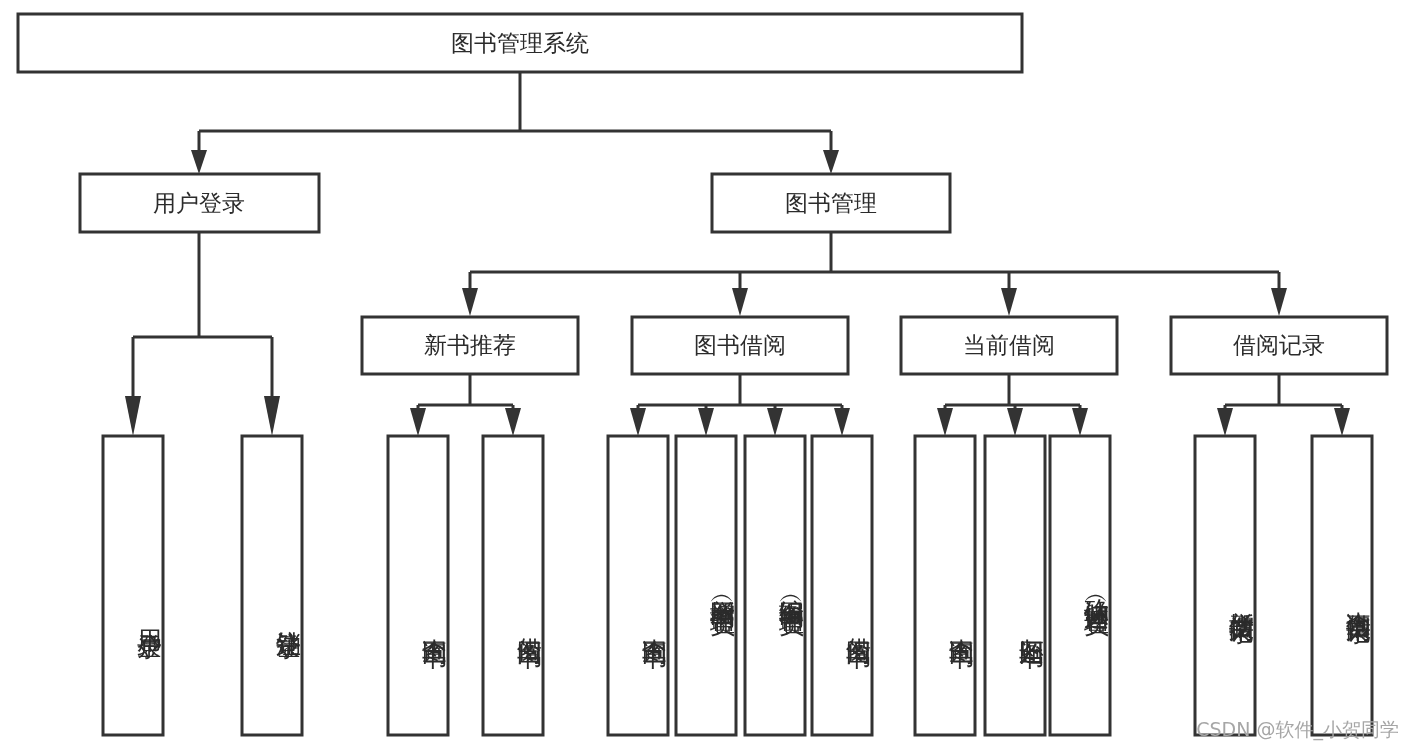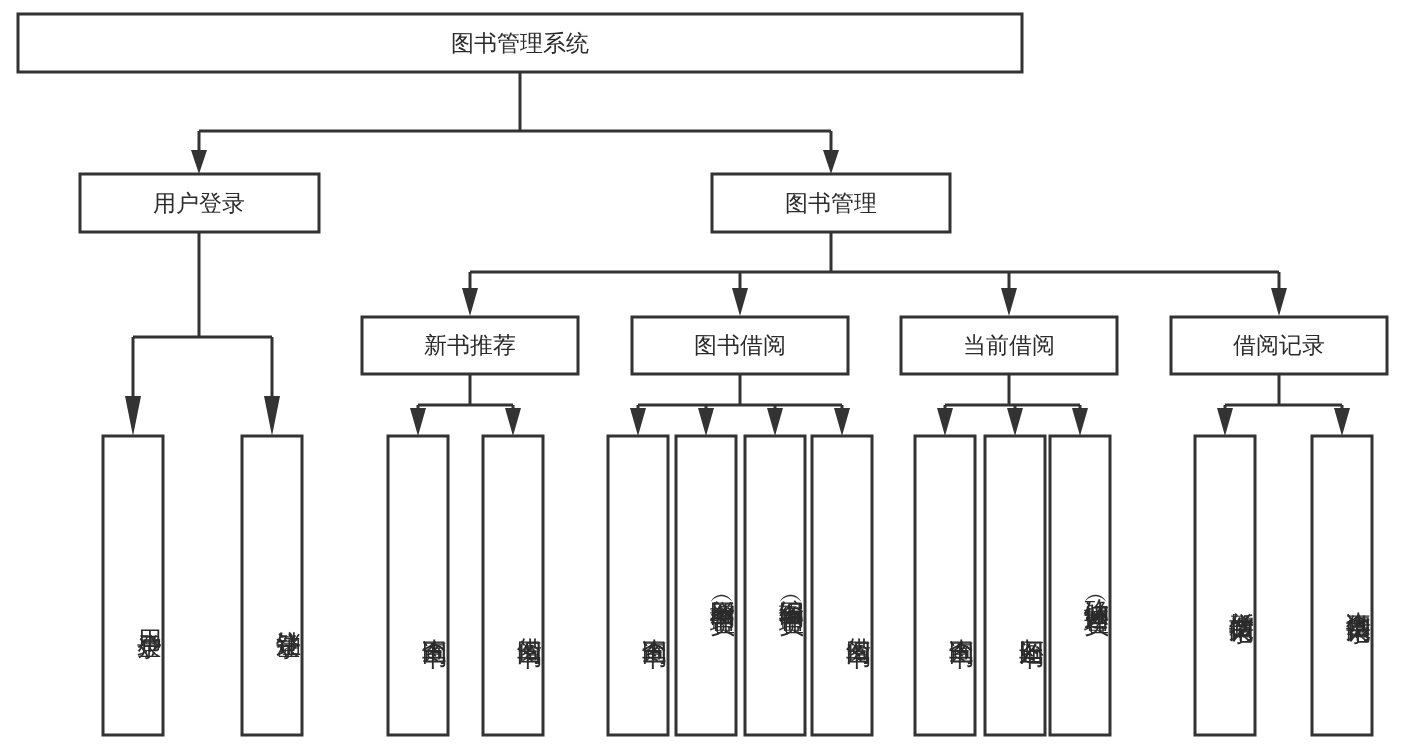--- a/index.html
+++ b/index.html
@@ -208,13 +208,14 @@
   <div class="node-label-v" style="left:745px; top:444px; width:60px; height:288px;">编辑图书（管理员）</div>
   <div class="node-label-v" style="left:812px; top:512px; width:60px; height:220px;">借阅图书</div>
 
   <div class="node-label-v" style="left:915px; top:512px; width:60px; height:220px;">查询图书</div>
   <div class="node-label-v" style="left:985px; top:512px; width:60px; height:220px;">归还图书</div>
   <div class="node-label-v" style="left:1050px; top:444px; width:60px; height:288px;">确认归还（管理员）</div>
 
   <div class="node-label-v" style="left:1195px; top:462px; width:60px; height:270px;">新增借阅记录</div>
   <div class="node-label-v" style="left:1312px; top:462px; width:60px; height:270px;">查询借阅记录</div>
 
+  <div class="watermark">CSDN @软件_小贺同学</div>
 </div>
 
 </body></html>

